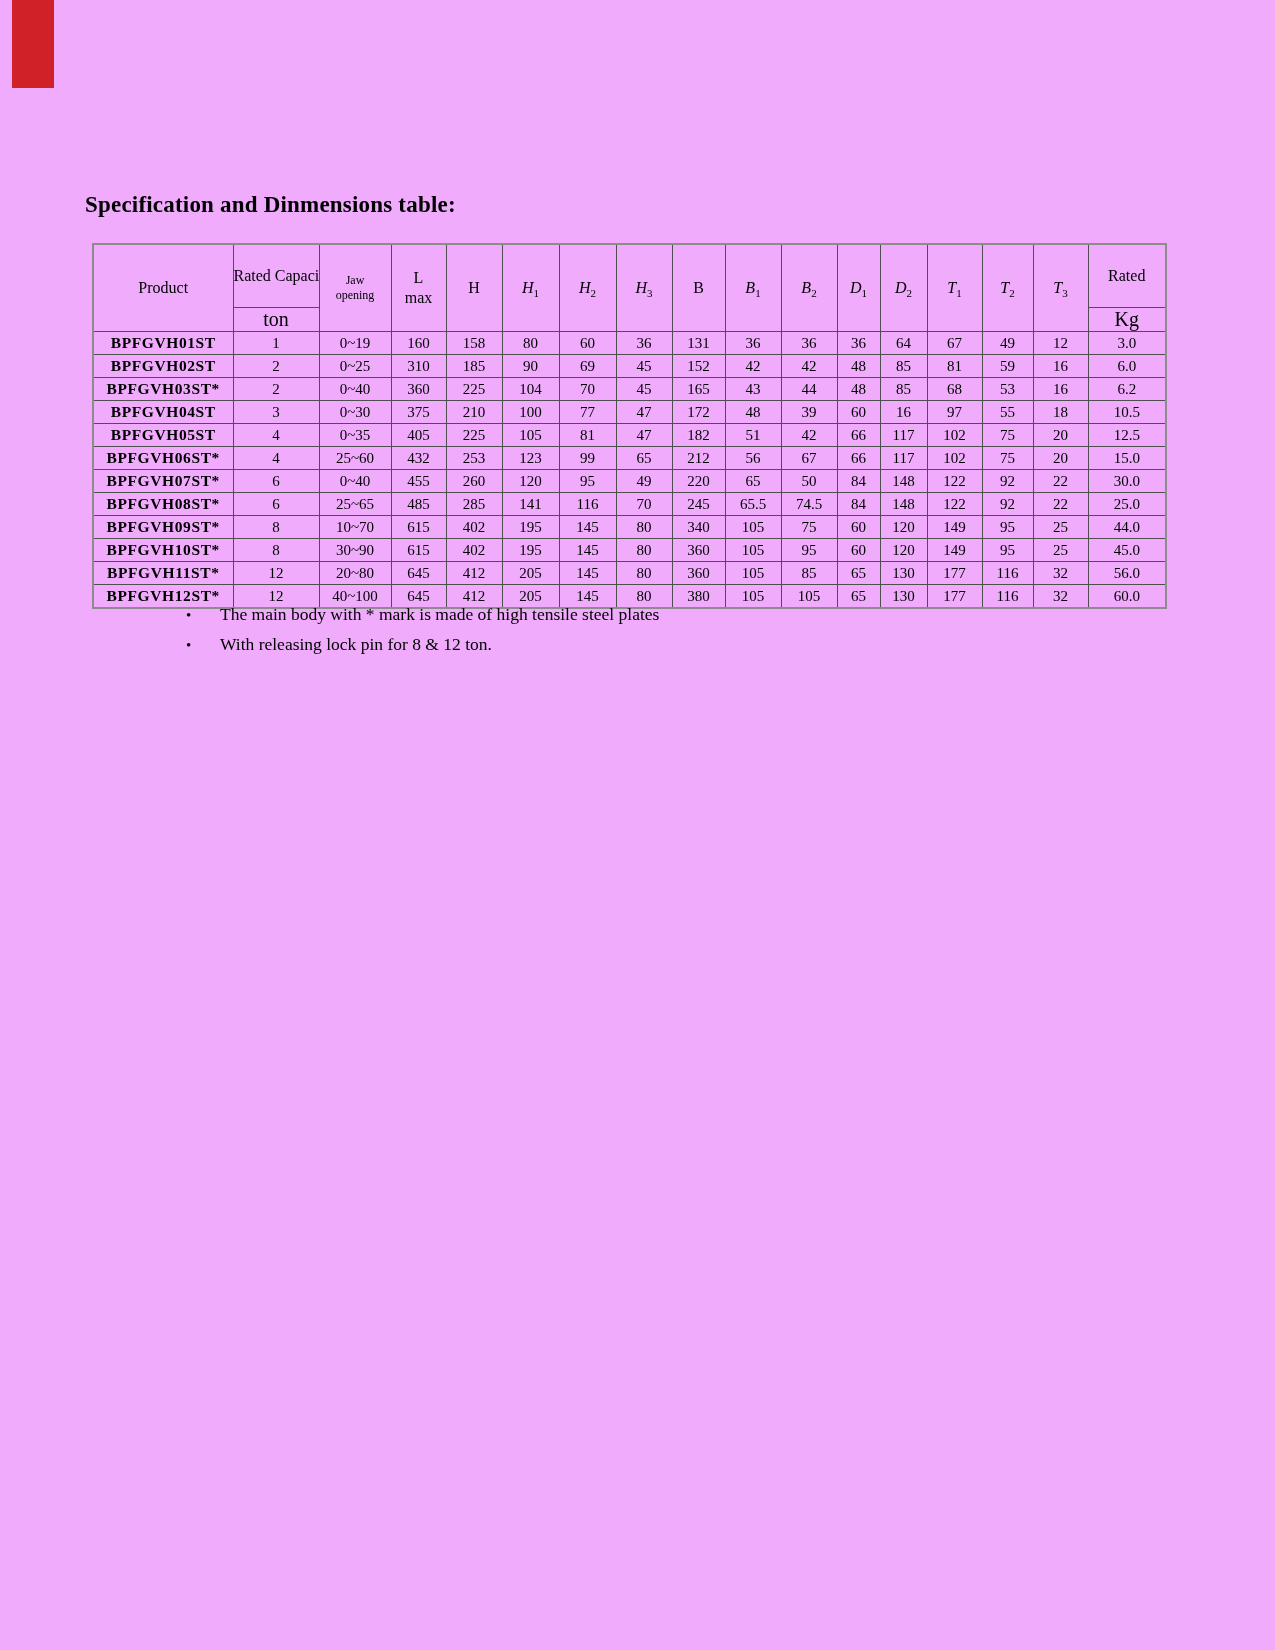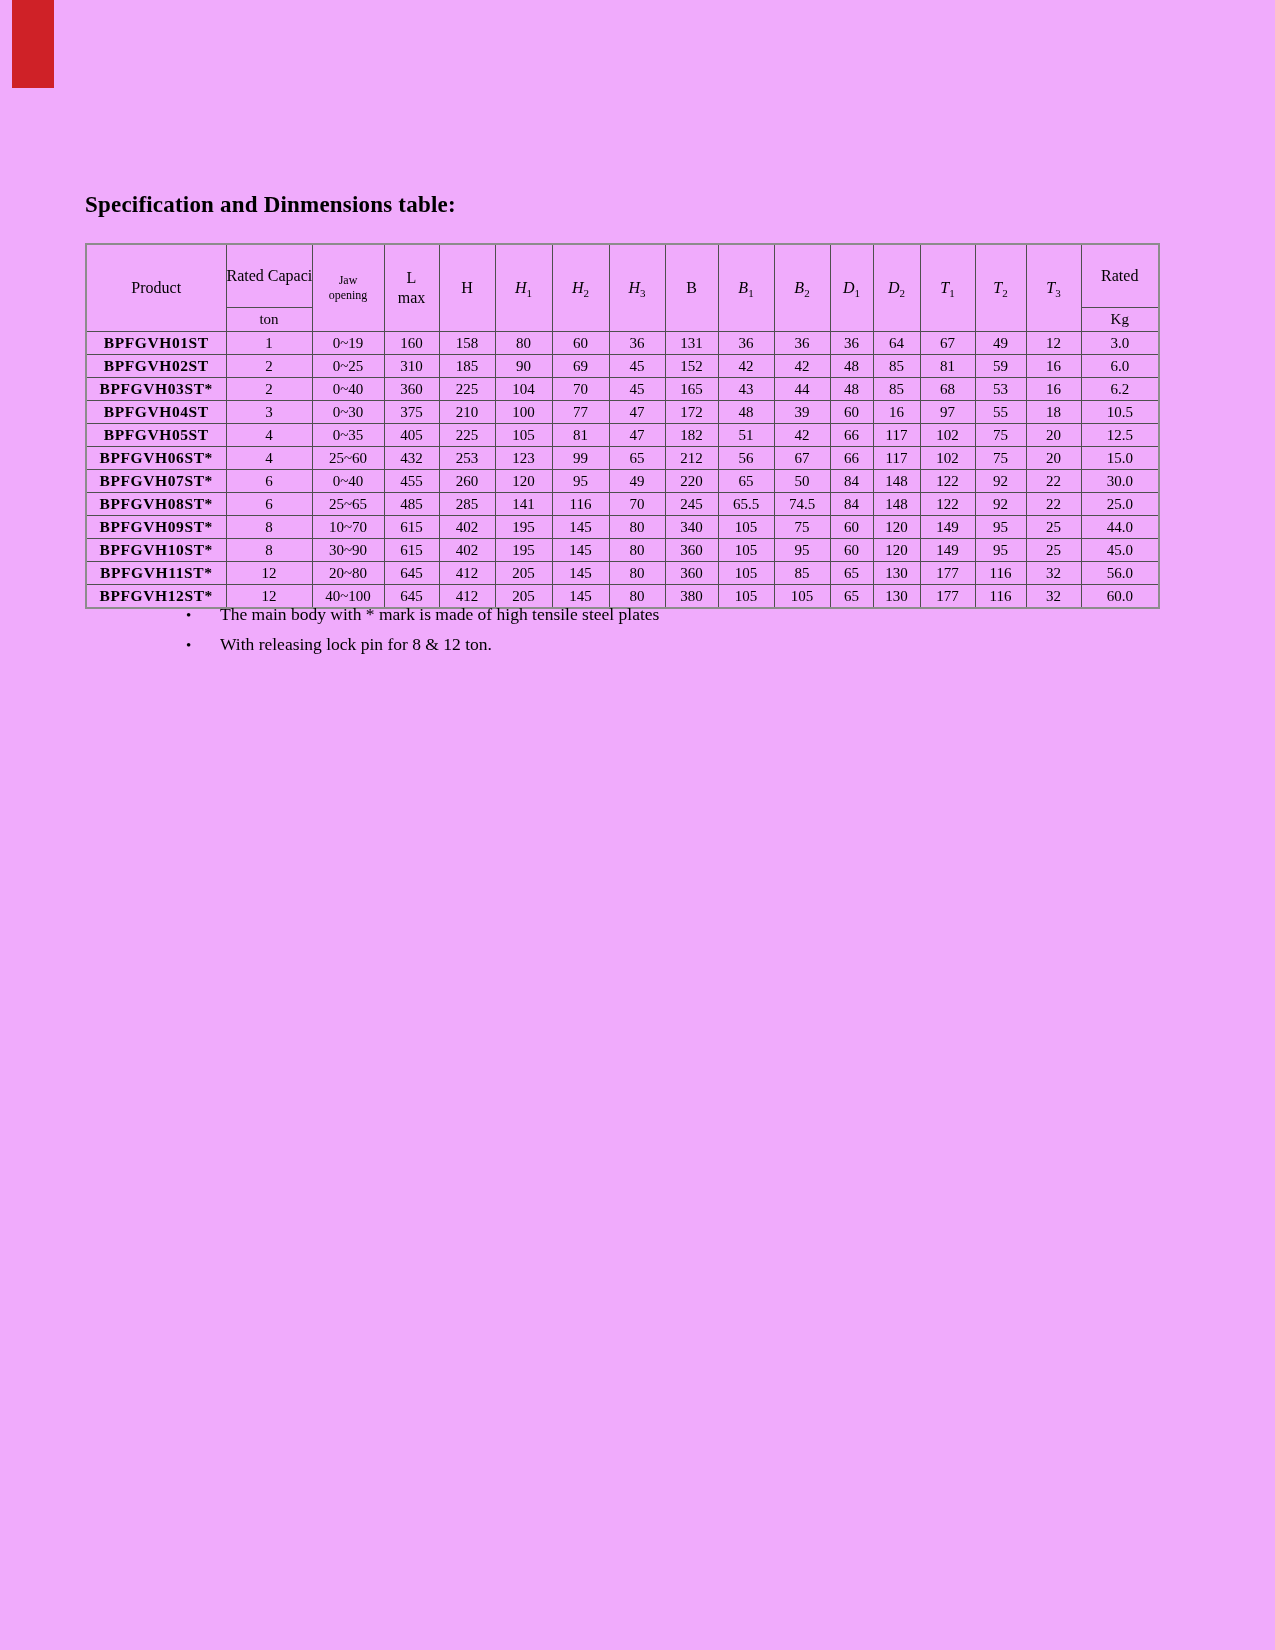--- a/index.html
+++ b/index.html
@@ -25,38 +25,38 @@
     left:85px;
     top:192px;
     margin:0;
     font-size:23px;
     font-weight:700;
     letter-spacing:0.2px;
     white-space:nowrap;
   }
   table.spec{
     position:absolute;
-    left:85px;
+    left:92px;
     top:243px;
     width:1051px;
     border-collapse:collapse;
     table-layout:fixed;
     border:2px solid #8c8c8c;
   }
   table.spec th, table.spec td{
     border:1px solid #4f4f4f;
     text-align:center;
     vertical-align:middle;
     padding:0;
     font-weight:400;
     overflow:hidden;
     white-space:nowrap;
   }
   .hrow1 th{height:62px;font-size:16px;line-height:1.25;}
-  .hrow2 td{height:23px;font-size:15px;}
+  .hrow2 td{height:23px;font-size:20px;}
   table.spec tbody td{height:22px;font-size:15px;line-height:1;}
   table.spec tbody td.product{font-size:15.5px;letter-spacing:0.6px;font-weight:bold;}
   .l2{line-height:1.25;}
   .sm{font-size:12px;}
   .it{font-style:italic;}
   table.spec th sub{font-size:11px;line-height:0;}
   .notes{position:absolute;left:186px;top:604px;}
   .bullet{display:flex;align-items:baseline;margin-bottom:9px;font-size:17.5px;}
   .dot{width:34px;flex:0 0 34px;font-size:15px;}
   .btext{white-space:nowrap;text-align:right;}

